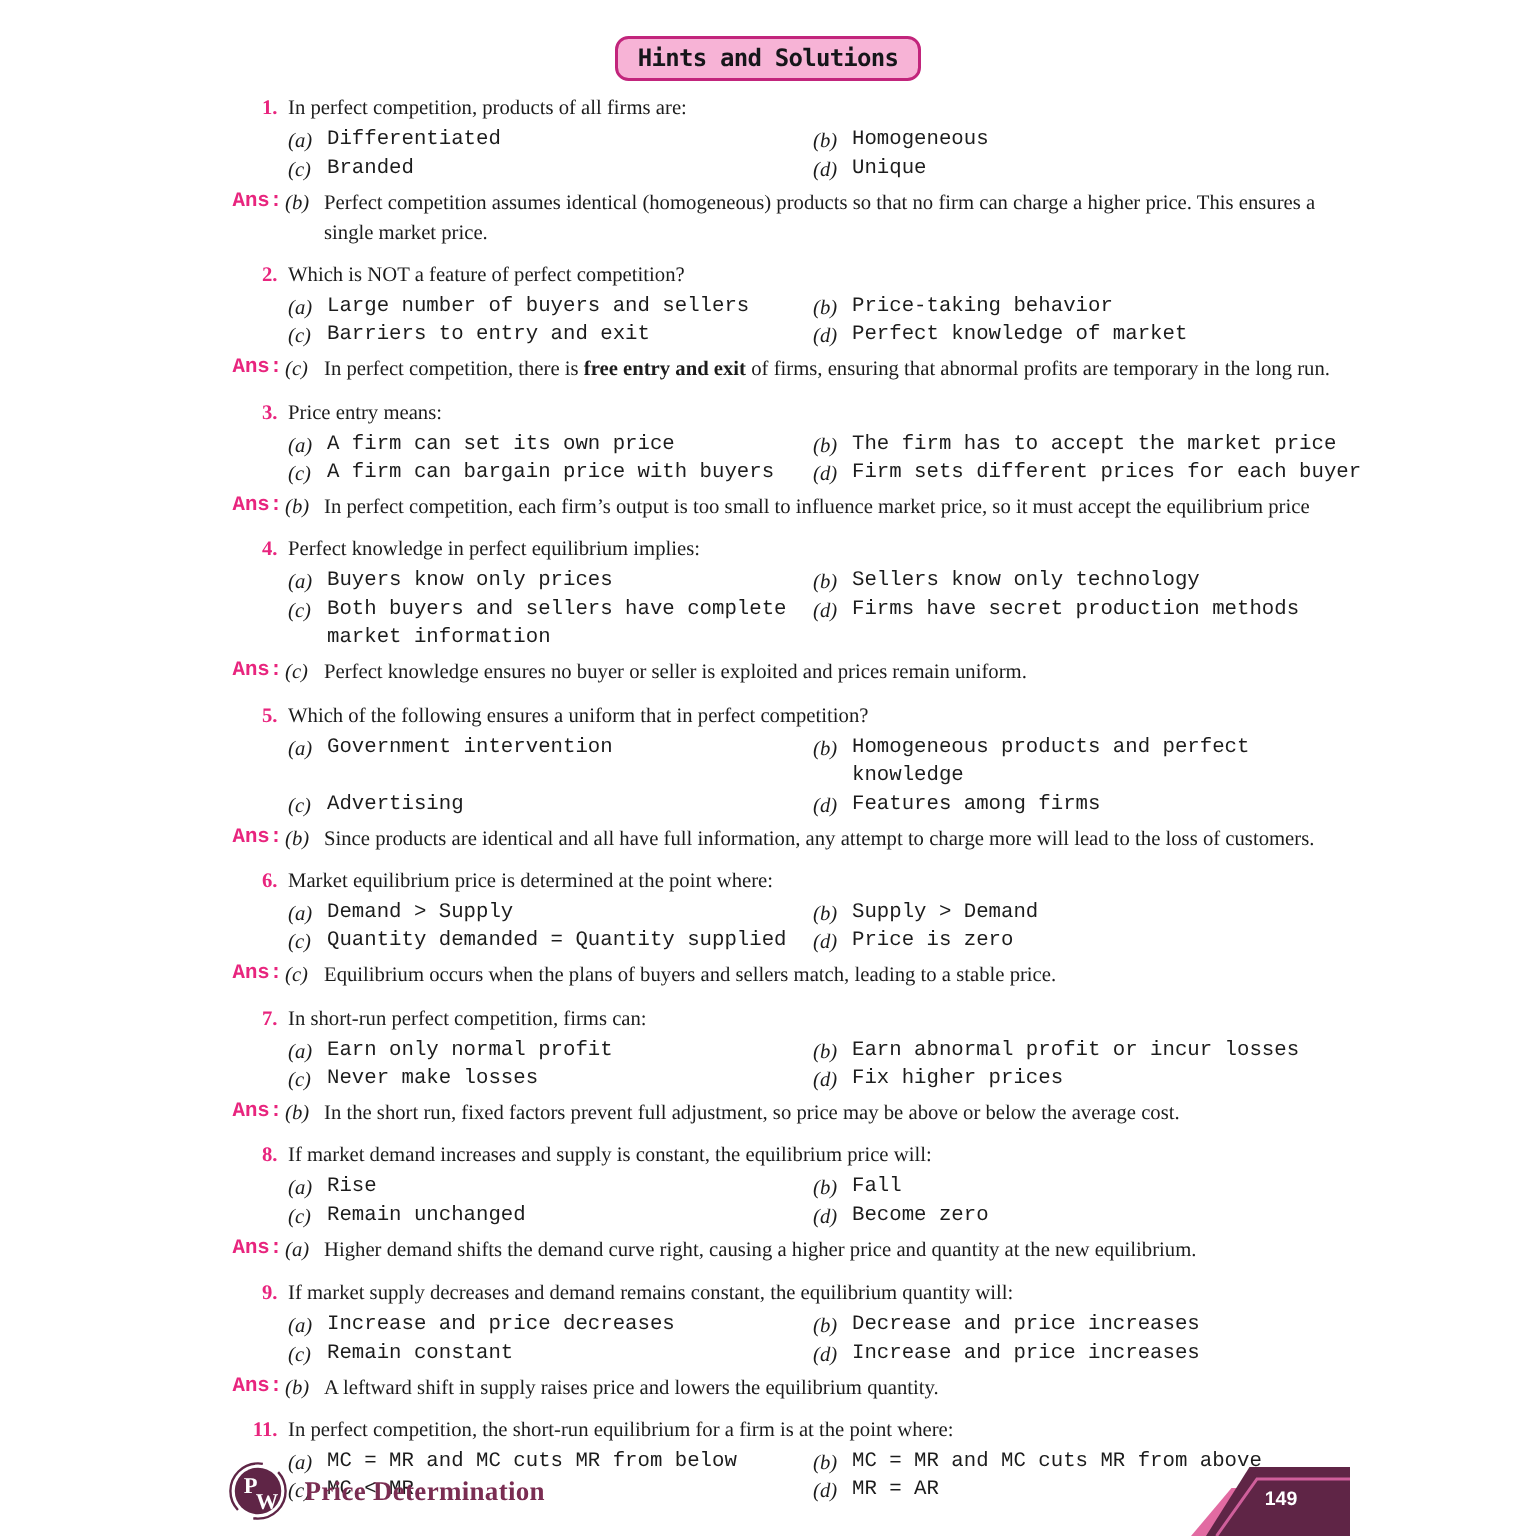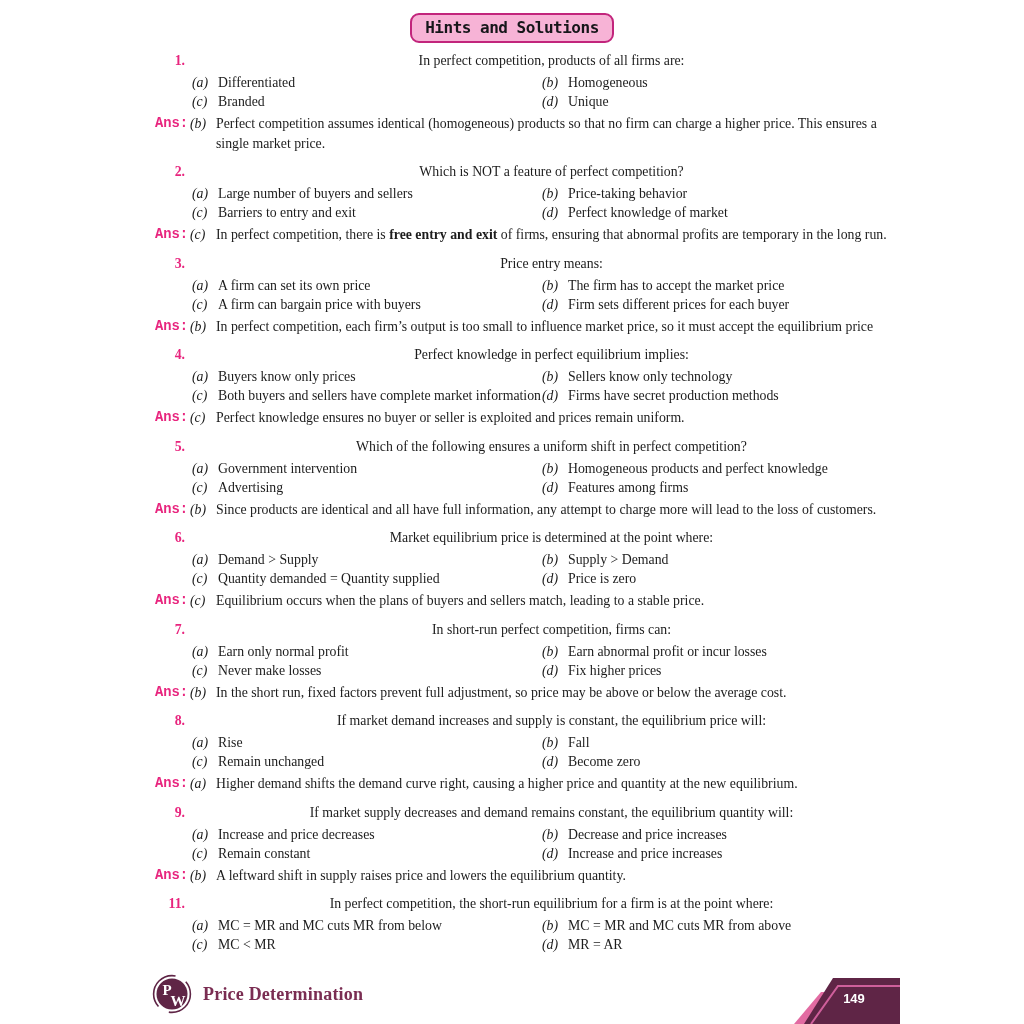--- a/index.html
+++ b/index.html
@@ -4,21 +4,21 @@
 <style>
   html,body { margin:0; padding:0; }
   body {
     width:1024px; height:1024px;
     background:#ffffff;
     font-family:"Liberation Serif", serif;
     color:#1c1c1c;
     position:relative;
     overflow:hidden;
   }
-  .title-badge-wrap { text-align:center; padding-top:13px; }
+  .title-badge-wrap { text-align:center; padding-top:24px; }
   .title-badge {
     display:inline-block;
     background:#f7b3d6;
     border:2px solid #c2257c;
     border-radius:9px;
     padding:3px 13px 4px 13px;
     font-family:"DejaVu Sans Mono", monospace;
     font-weight:bold;
     font-size:16px;
     letter-spacing:-0.5px;
@@ -35,31 +35,31 @@
     letter-spacing:-0.2px;
   }
   .question-block { margin-bottom:3px; }
   .question-row { display:flex; line-height:20px; margin-bottom:2px; }
   .question-number {
     width:30px; flex-shrink:0;
     text-align:right; padding-right:7px;
     color:#e8257e; font-weight:bold;
     font-size:13.8px;
   }
-  .question-text { flex:1; font-size:13.8px;text-align:center; }
+  .question-text { flex:1; font-size:13.8px; }
   .options-grid {
     display:grid;
     grid-template-columns:350px 1fr;
     margin-left:37px;
     line-height:19px;
     font-size:13.8px;
   }
   .option-item { display:flex; }
   .option-letter { width:26px; flex-shrink:0; font-style:italic; }
-  .option-text { flex:1; }
+  .option-text { flex:1;font-family:Liberation Mono, monospace; }
   .answer-row { display:flex; line-height:19.5px; margin:3px 0 9px 0; font-size:13.8px; }
   .answer-label { color:#e8257e; font-weight:bold; width:29px; flex-shrink:0; padding-right:6px;font-family:Liberation Mono, monospace; }
   .answer-letter { width:26px; flex-shrink:0; font-style:italic; }
   .answer-text { flex:1; }
   .answer-text b { font-weight:bold;margin-top:40px; }
 
   .footer {
     position:absolute; left:152px; bottom:10px;
     display:flex; align-items:center; gap:11px;
   }
@@ -195,21 +195,21 @@
       </div>
       <div class="answer-row">
         <span class="answer-label">Ans:</span>
         <span class="answer-letter">(c)</span>
         <span class="answer-text"><span>Perfect knowledge ensures no buyer or seller is exploited and prices remain uniform.</span></span>
       </div>
     </div>
     <div class="question-block">
       <div class="question-row">
         <span class="question-number">5.</span>
-        <span class="question-text">Which of the following ensures a uniform shift in perfect competition?</span>
+        <span class="question-text">Which of the following ensures a uniform that in perfect competition?</span>
       </div>
       <div class="options-grid">
         <div class="option-item">
           <span class="option-letter">(a)</span>
           <span class="option-text">Government intervention</span>
         </div>
         <div class="option-item">
           <span class="option-letter">(b)</span>
           <span class="option-text">Homogeneous products and perfect knowledge</span>
         </div>

